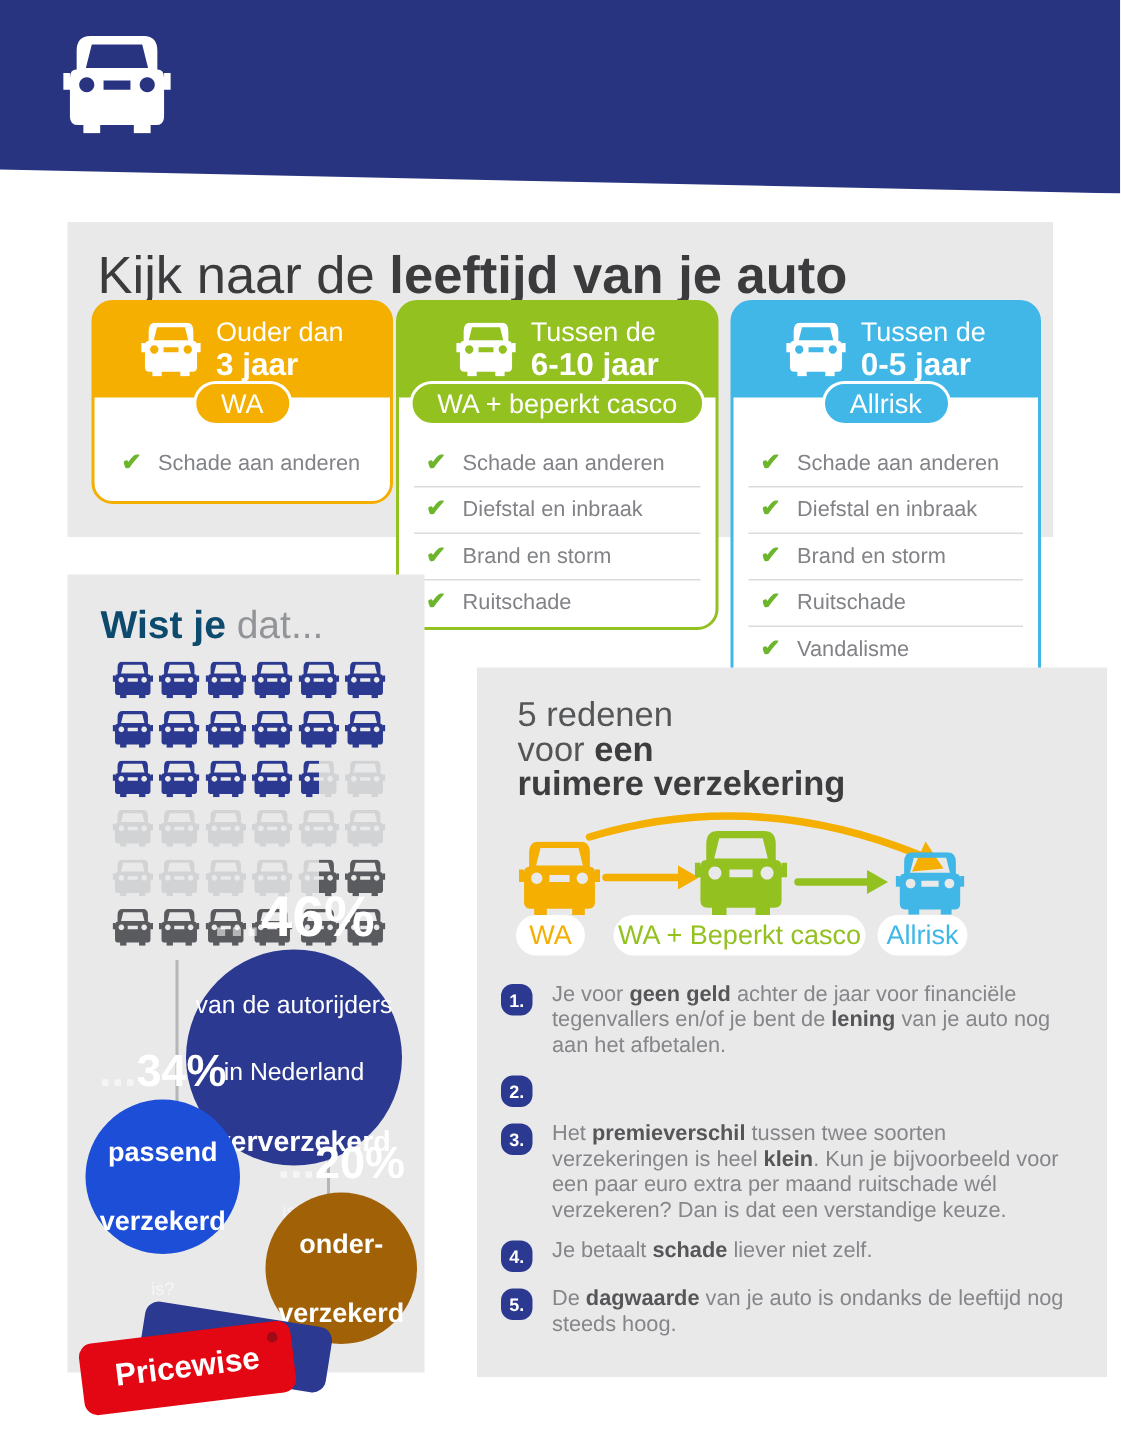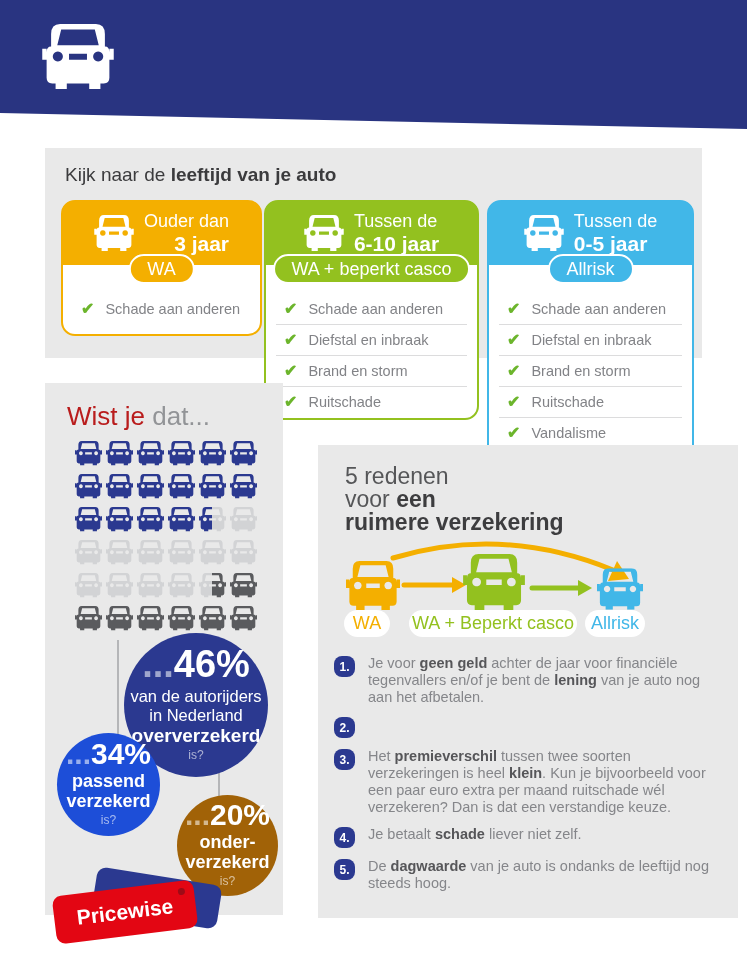--- a/index.html
+++ b/index.html
@@ -14,57 +14,57 @@
   .hdr-title{font-size:33px;line-height:36px;font-weight:400;white-space:nowrap;}
   .hdr-title .b{font-weight:700;}
   .hdr-sub{font-family:"Liberation Serif",serif;font-style:italic;font-size:23px;line-height:27px;margin-top:3px;}
 
   
   .panel{position:absolute;background:#e9e9e9;}
   .panel-age{left:45px;top:148px;width:657px;height:210px;}
   .panel-know{left:45px;top:383px;width:238px;height:532px;}
   .panel-reasons{left:318px;top:445px;width:420px;height:473px;}
 
-  .age-heading{position:absolute;left:20px;top:16px;font-size:19px;color:#3b3b3d;}
+  .age-heading{position:absolute;left:20px;top:16px;font-size:35px;color:#3b3b3d;}
   .age-heading .b{font-weight:700;}
 
   
   .card{position:absolute;background:#fff;border-radius:14px;border:2px solid;}
   .card-yellow{left:61px;top:200px;width:197px;height:132px;border-color:#f4af00;}
   .card-green{left:264px;top:200px;width:211px;height:216px;border-color:#93c11f;}
   .card-blue{left:487px;top:200px;width:203px;height:281px;border-color:#41b7e8;}
   .card-head{position:absolute;left:-1px;top:-1px;right:-1px;height:64px;border-radius:12px 12px 0 0;
              display:flex;align-items:center;justify-content:center;gap:10px;color:#fff;}
-  .card-yellow .card-head,.bg-yellow{background:#f4af00;text-align:right;}
+  .card-yellow .card-head,.bg-yellow{background:#f4af00;}
   .card-green .card-head,.bg-green{background:#93c11f;}
   .card-blue .card-head,.bg-blue{background:#41b7e8;}
   .card-head .ccar{width:40px;height:36px;fill:#fff;flex:0 0 auto;}
   .card-head .l1{font-size:18px;line-height:21px;}
   .card-head .l2{font-size:21px;line-height:23px;font-weight:700;}
   .pill{position:absolute;top:52px;left:50%;transform:translateX(-50%);
         border:2px solid #fff;border-radius:17px;color:#fff;font-size:18px;line-height:20px;
         padding:3px 17px;white-space:nowrap;}
   .card-list{position:absolute;left:10px;right:10px;top:92px;}
   .chk-row{display:flex;align-items:center;gap:11px;height:30px;padding-left:8px;}
   .chk-row.sep{border-top:1px solid #dcdcdd;}
   .chk{color:#6cb52c;font-size:16px;font-weight:700;line-height:1;}
   .chk-txt{font-size:14.5px;color:#828387;}
 
   
   .know-heading{position:absolute;left:22px;top:18px;font-size:26px;color:#929497;}
-  .know-heading .b{font-weight:400;color:#b91c1c;}
+  .know-heading .b{font-weight:700;color:#0c4a6e;}
   .cargrid{position:absolute;left:30px;top:58px;display:grid;
            grid-template-columns:repeat(6,27px);column-gap:4px;row-gap:8.5px;}
   .gcar{width:27px;height:24.5px;display:block;}
   .vline{position:absolute;width:2px;background:#b5b6b8;}
   .vl1{left:72px;top:257px;height:96px;}
   .vl2{left:152px;top:257px;height:32px;}
   .vl3{left:173px;top:389px;height:38px;}
   .stat{position:absolute;border-radius:50%;color:#fff;display:flex;flex-direction:column;
-        align-items:center;justify-content:center;text-align:center;}
+        align-items:center;justify-content:center;text-align:center;gap:26px;}
   .s0{left:79px;top:250px;width:144px;height:144px;background:#2b3990;z-index:1;}
   .s1{left:12px;top:350px;width:103px;height:103px;background:#1d4ed8;z-index:2;}
   .s2{left:132px;top:412px;width:101px;height:101px;background:#a16207;z-index:2;}
   .stat .pct{font-weight:700;line-height:1;}
   .s0 .pct{font-size:38px;margin-bottom:4px;}
   .s1 .pct,.s2 .pct{font-size:30px;margin-bottom:2px;}
   .stat .dots{opacity:.55;}
   .stat .line{font-size:16.5px;line-height:19px;}
   .stat .bline{font-weight:700;}
   .s0 .bline{font-size:19px;line-height:21px;}

